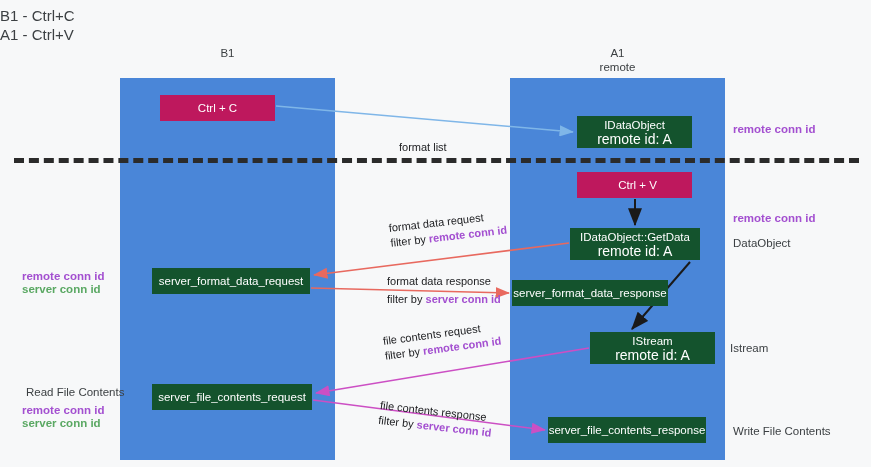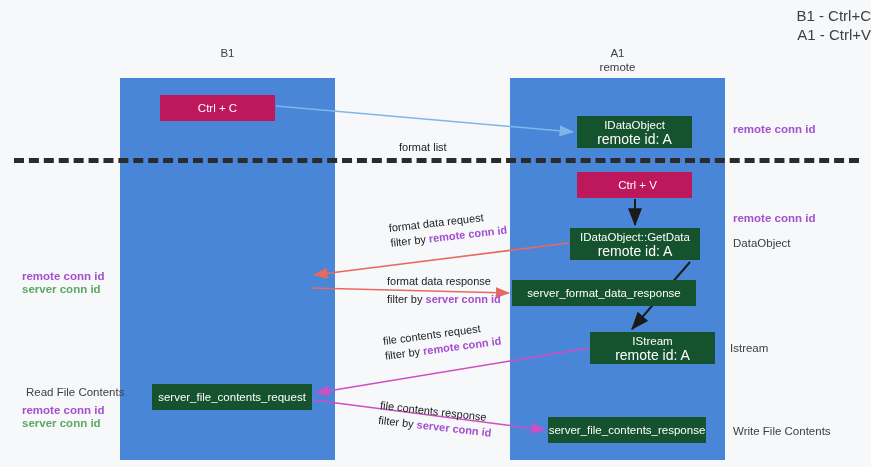--- a/index.html
+++ b/index.html
@@ -8,21 +8,21 @@
     background:#f7f8f9;
     font-family:"Liberation Sans","DejaVu Sans",sans-serif;
     position:relative;overflow:hidden;
     -webkit-font-smoothing:antialiased;
   }
   #stage{position:absolute;left:0;top:0;width:871px;height:467px;}
 
   
   .title{
     position:absolute;left:0;top:6px;width:871px;
-    text-align:right;font-size:15px;color:#3c4043;line-height:19px;
+    text-align:left;font-size:15px;color:#3c4043;line-height:19px;
   }
 
   
   .lane-head{
     position:absolute;text-align:center;font-size:11.5px;
     color:#3c4043;line-height:14px;
   }
 
   
   .lane{
@@ -45,21 +45,21 @@
     padding:3px 6px;
   }
   .node.green{background:#be185d;}
   .node.orange{background:#14532d;}
   .node .l2{font-size:14px;}
 
   #n-ctrlc{left:160px;top:95px;width:115px;height:26px;}
   #n-idataobject{left:577px;top:116px;width:115px;height:32px;}
   #n-ctrlv{left:577px;top:172px;width:115px;height:26px;padding-left:12px;}
   #n-getdata{left:570px;top:228px;width:130px;height:32px;}
-  #n-fmtresp{left:512px;top:280px;width:184px;height:26px;}
+  #n-fmtresp{left:512px;top:280px;width:156px;height:26px;}
   #n-istream{left:590px;top:332px;width:125px;height:32px;}
   #n-filereq{left:152px;top:384px;width:160px;height:26px;}
   #n-fmtreq{left:152px;top:268px;width:158px;height:26px;}
   #n-filecresp{left:548px;top:417px;width:158px;height:26px;}
 
   
   .side{
     position:absolute;font-size:11.5px;line-height:14px;color:#3c4043;
     white-space:nowrap;
   }
@@ -150,20 +150,23 @@
 
   <div class="node orange" id="n-fmtresp">
     <span>server_format_data_response</span>
   </div>
 
   <div class="node orange" id="n-istream">
     <span>IStream</span>
     <span class="l2">remote id: A</span>
   </div>
 
+  <div class="node orange" id="n-fmtreq">
+    <span>server_format_data_request</span>
+  </div>
 
   <div class="node orange" id="n-filecresp">
     <span>server_file_contents_response</span>
   </div>
 
   <div class="node orange" id="n-filereq">
     <span>server_file_contents_request</span>
   </div>
 
   <div class="separator"></div>

